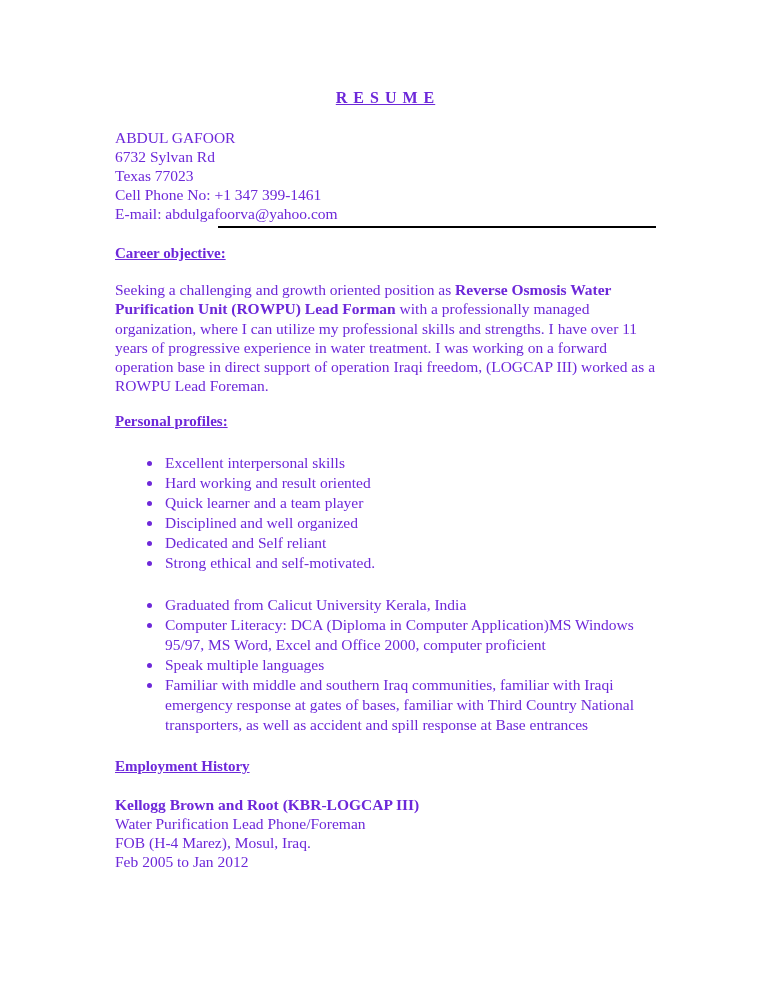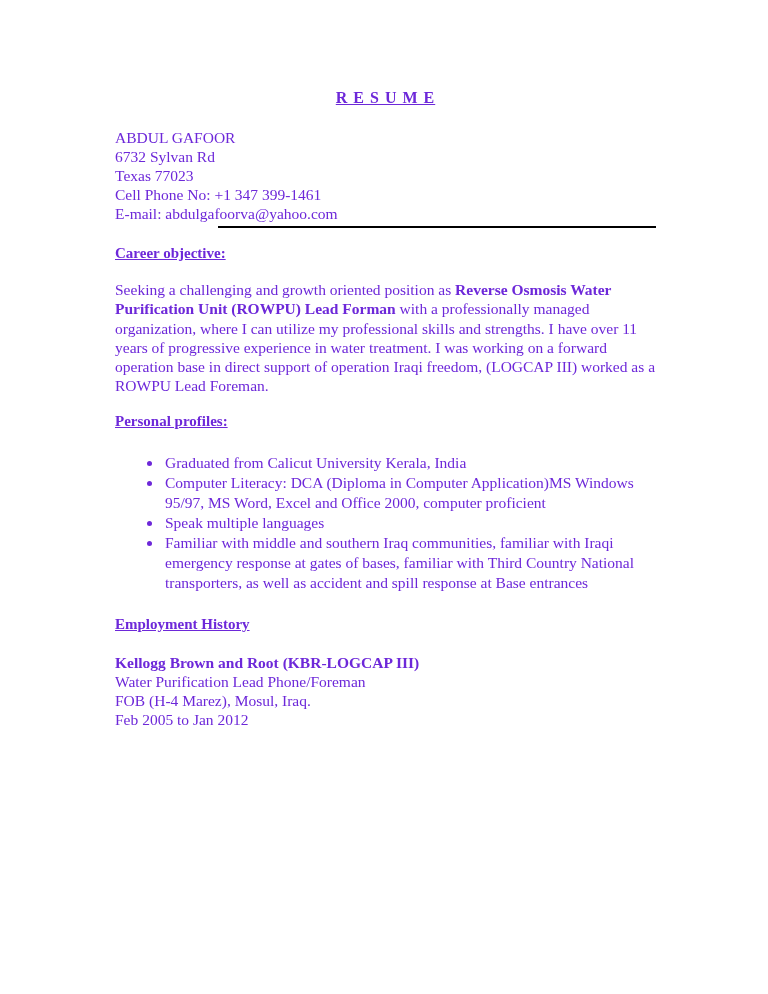--- a/index.html
+++ b/index.html
@@ -77,20 +77,28 @@
   </div>
 
   <hr class="rule">
 
   <h2 class="section-heading h-career">Career objective:</h2>
 
   <p class="objective-text"><span>Seeking a challenging and growth oriented position as </span><strong>Reverse Osmosis Water Purification Unit (ROWPU) Lead Forman</strong><span> with a professionally managed organization, where I can utilize my professional skills and strengths. I have over 11 years of progressive experience in water treatment. I was working on a forward operation base in direct support of operation Iraqi freedom, (LOGCAP III) worked as a ROWPU Lead Foreman.</span></p>
 
   <h2 class="section-heading h-personal">Personal profiles:</h2>
 
+  <ul class="bullets">
+    <li>Excellent interpersonal skills</li>
+    <li>Hard working and result oriented</li>
+    <li>Quick learner and a team player</li>
+    <li>Disciplined and well organized</li>
+    <li>Dedicated and Self reliant</li>
+    <li>Strong ethical and self-motivated.</li>
+  </ul>
 
 
   <ul class="bullets">
     <li>Graduated from Calicut University Kerala, India</li>
     <li>Computer Literacy: DCA (Diploma in Computer Application)MS Windows 95/97, MS Word, Excel and Office 2000, computer proficient</li>
     <li>Speak multiple languages</li>
     <li>Familiar with middle and southern Iraq communities, familiar with Iraqi emergency response at gates of bases, familiar with Third Country National transporters, as well as accident and spill response at Base entrances</li>
   </ul>
 
   <h2 class="section-heading h-employment">Employment History</h2>

